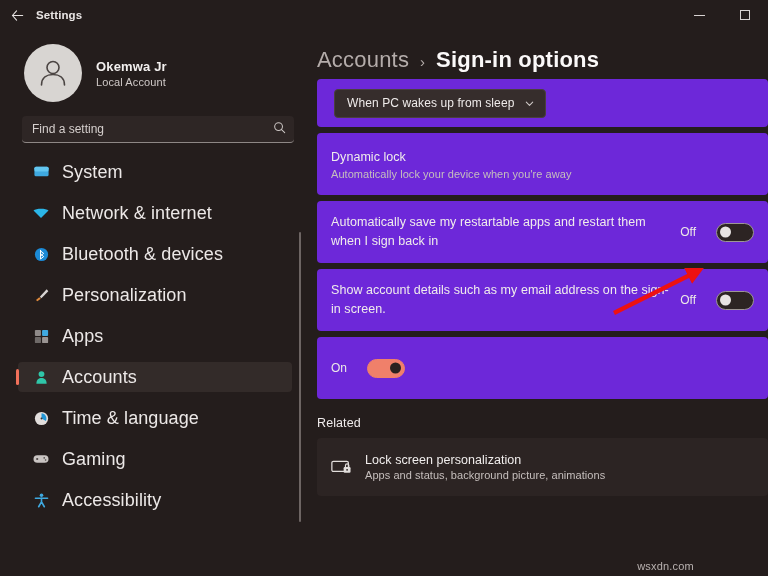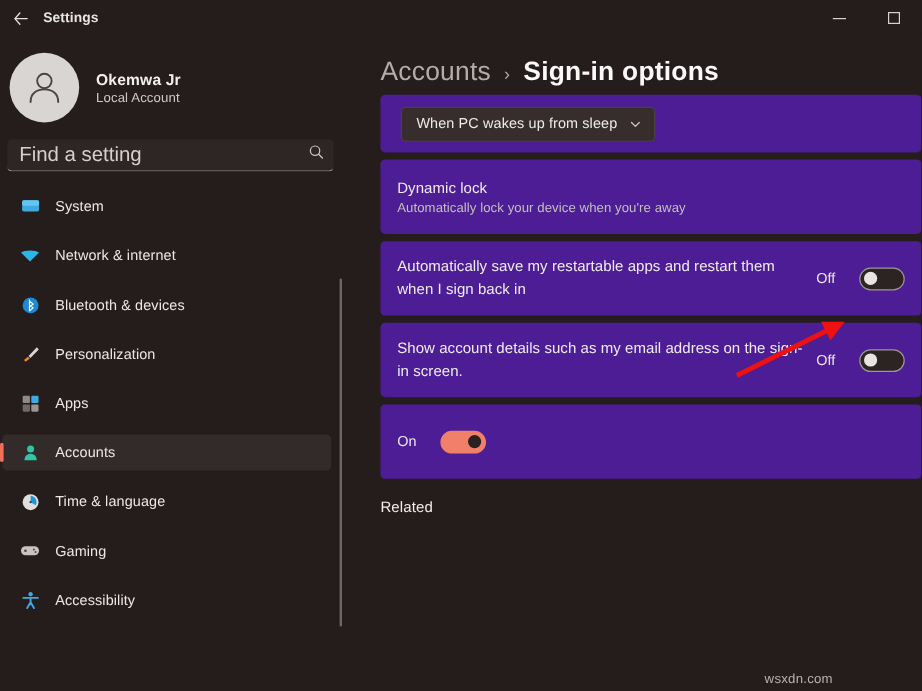--- a/index.html
+++ b/index.html
@@ -28,77 +28,77 @@
   }
   .win-controls { position: absolute; right: 0; top: 0; height: 30px; display: flex; }
   .win-btn {
     width: 46px; height: 30px; display: flex; align-items: center; justify-content: center;
   }
   .min-bar { width: 11px; height: 1px; background: #d8d3d2; display:block; }
   .max-box { width: 10px; height: 10px; border: 1px solid #d8d3d2; display:block; }
 
   
   .sidebar {
-    position: absolute; left: 0; top: 30px; width: 290px; height: 546px;
+    position: absolute; left: 16px; top: 30px; width: 290px; height: 546px;
     background: #241d1c;
   }
   .profile { display: flex; align-items: center; padding: 14px 0 0 8px; }
   .avatar {
     width: 58px; height: 58px; border-radius: 50%; background: #d8d5d2;
     display: flex; align-items: center; justify-content: center; flex: 0 0 auto;
   }
   .avatar svg { display:block; }
   .profile-text { margin-left: 14px; }
   .profile-name { font-size: 13px; color: #f2efee; font-weight: 700; letter-spacing: .15px; }
   .profile-sub { font-size: 11px; color: #cfc9c7; margin-top: 2px; letter-spacing: .1px; }
 
   .searchwrap { padding: 14px 12px 0 6px; }
   .searchbox {
     position: relative; height: 27px; background: #2e2625; border-radius: 4px;
     border-bottom: 1px solid #8e8785; display: flex; align-items: center;
   }
   .searchbox input {
     flex: 1; background: transparent; border: 0; outline: none;
-    font-family: "Liberation Sans", sans-serif; font-size: 17px; color: #e8e4e3;
+    font-family: "Liberation Sans", sans-serif; font-size: 12px; color: #e8e4e3;
     padding: 0 26px 0 10px;
   }
   .searchbox input::placeholder { color: #d5cfcd; }
   .search-icon { position: absolute; right: 8px; top: 50%; transform: translateY(-50%); color: #cdc7c5; }
 
   .navlist { margin-top: 14px; position: relative; }
   .navitem {
     position: relative; display: flex; align-items: center; height: 30px;
     margin: 0 14px 0 2px; padding-left: 10px; border-radius: 4px;
   }
   .navitem + .navitem { margin-top: 11px; }
   .navitem.active { background: #332b29; }
   .navitem.active::before {
     content: ""; position: absolute; left: -2px; top: 50%; transform: translateY(-50%);
     width: 3px; height: 16px; background: #f1705a; border-radius: 2px;
   }
   .nav-icon { width: 26px; display: flex; align-items: center; justify-content: center; flex: 0 0 auto; }
   .nav-icon svg { display: block; }
-  .nav-label { font-size: 12px; color: #ece8e7; margin-left: 8px; letter-spacing: .1px; }
+  .nav-label { font-size: 18px; color: #ece8e7; margin-left: 8px; letter-spacing: .1px; }
 
   .sb-track {
     position: absolute; left: 283px; top: 202px; width: 2px; height: 290px;
     background: #6d6563; border-radius: 2px;
   }
 
   
   .main { position: absolute; left: 290px; top: 30px; width: 478px; height: 546px; overflow: hidden; }
   .breadcrumb {
     display: flex; align-items: baseline; padding: 17px 0 0 27px; gap: 11px;
   }
   .bc-parent { font-size: 22px; color: #b4acaa; font-weight: 400; letter-spacing: .2px; }
   .bc-sep { font-size: 15px; color: #b4acaa; }
   .bc-current { font-size: 22px; color: #fbf9f9; font-weight: 700; letter-spacing: .2px; }
 
   .card {
-    position: relative; margin: 0 0 6px 27px; background: #4c1d95; border-radius: 4px;
+    position: relative; margin: 0 0 6px 27px; background: #6d28d9; border-radius: 4px;
     display: flex; align-items: center; min-height: 48px; padding: 0 14px;
   }
   .card.tall { min-height: 62px; }
   .card-first { margin-top: 6px; }
 
   .dropdown {
     background: #362d2c; border: 1px solid #4b403e; border-radius: 4px;
     height: 29px; display: inline-flex; align-items: center; gap: 10px;
     padding: 0 10px 0 12px; margin: 0 0 0 3px;
   }
@@ -347,20 +347,35 @@
       <div class="toggle-group">
         <span class="toggle-state">On</span>
         <span class="switch on">
           <span class="knob"></span>
         </span>
       </div>
     </div>
 
     <div class="section-title">Related</div>
 
+    <div class="related-card">
+      <div class="rel-icon">
+        <svg width="23" height="23" viewBox="0 0 24 24" aria-hidden="true">
+          <path d="M2.5 5.5 h14 a1.6 1.6 0 0 1 1.6 1.6 v7.4 a1.6 1.6 0 0 1 -1.6 1.6 h-14
+                   a1.6 1.6 0 0 1 -1.6 -1.6 v-7.4 a1.6 1.6 0 0 1 1.6 -1.6 z" fill="none" stroke="#e2dedc" stroke-width="1.3"></path>
+          <rect x="13.2" y="11.6" width="7.2" height="6" rx="1.1" fill="#e2dedc"></rect>
+          <path d="M15.1 11.6 v-1.7 a1.75 1.75 0 0 1 3.5 0 v1.7" fill="none" stroke="#e2dedc" stroke-width="1.25"></path>
+          <circle cx="16.8" cy="14.4" r="0.95" fill="#2c2423"></circle>
+        </svg>
+      </div>
+      <div class="rel-text">
+        <div class="rel-title">Lock screen personalization</div>
+        <div class="rel-sub">Apps and status, background picture, animations</div>
+      </div>
+    </div>
 
   </div>
 
   <svg class="arrow-layer" width="768" height="576" viewBox="0 0 768 576" aria-hidden="true">
     <defs>
       <marker id="arrowhead" markerWidth="4.2" markerHeight="4.2" refX="2.1" refY="2.1" orient="auto">
         <path d="M0,0 L4.2,2.1 L0,4.2 Z" fill="#ee1111"></path>
       </marker>
     </defs>
     <line x1="614" y1="313" x2="696" y2="272" stroke="#ee1111" stroke-width="4.2" stroke-linecap="butt" marker-end="url(#arrowhead)"></line>

